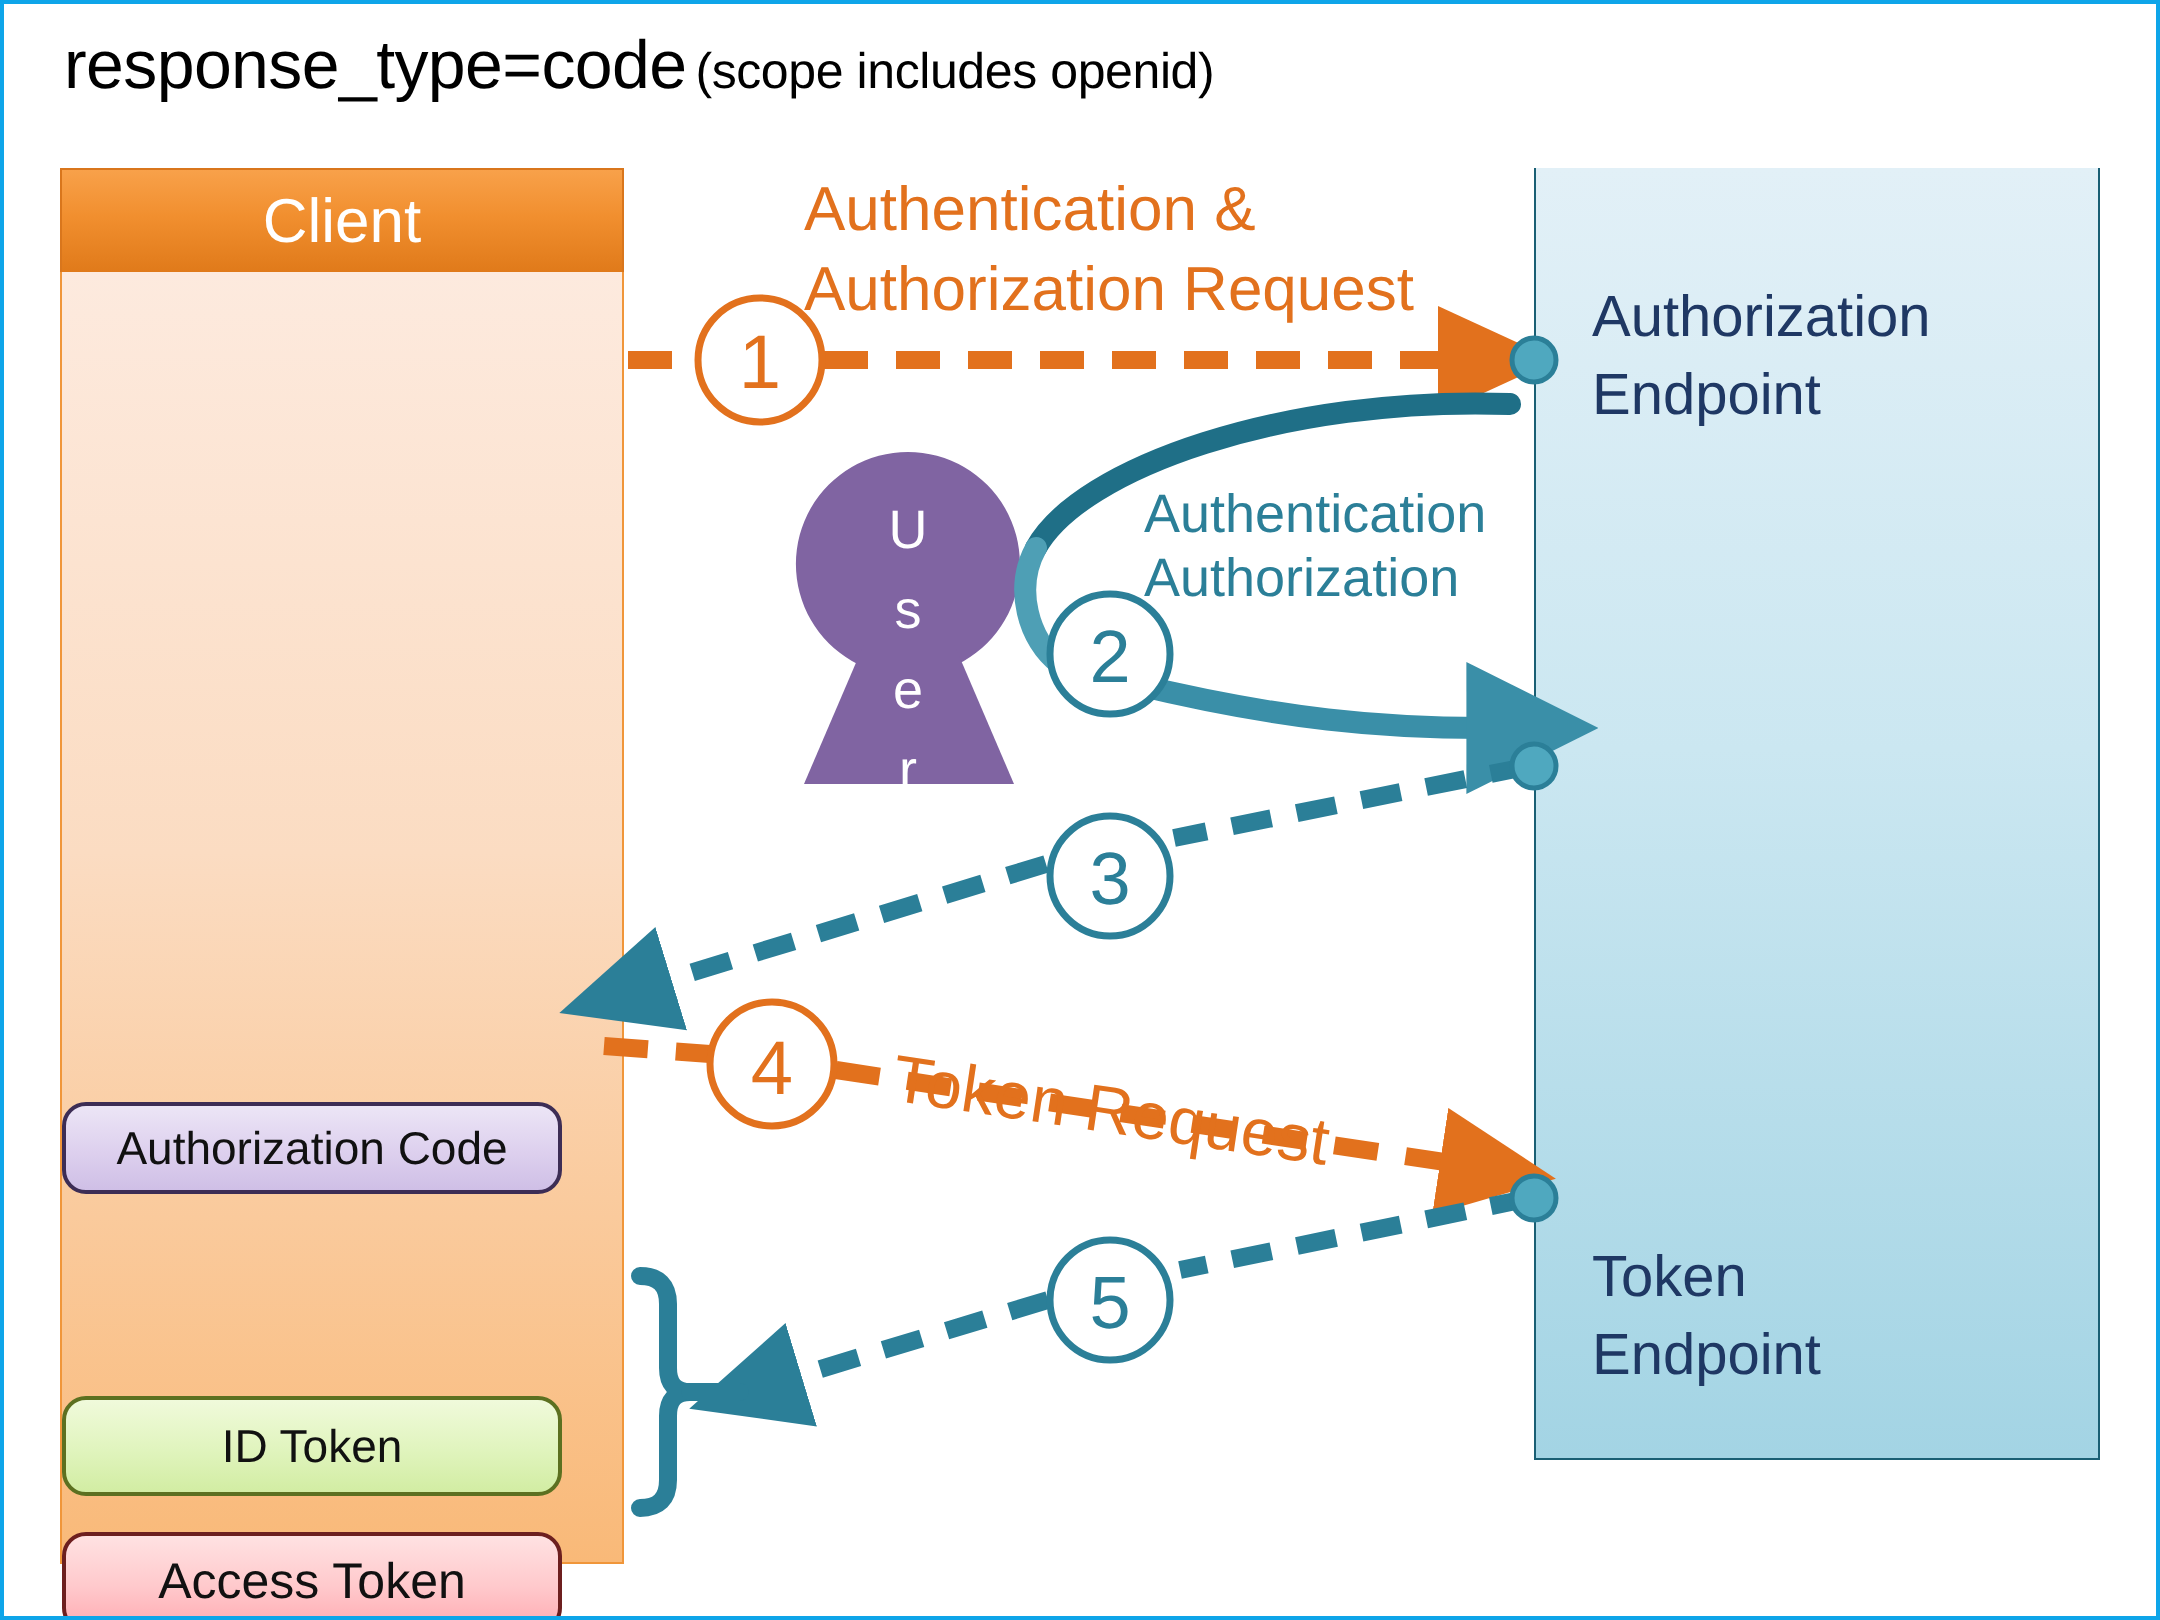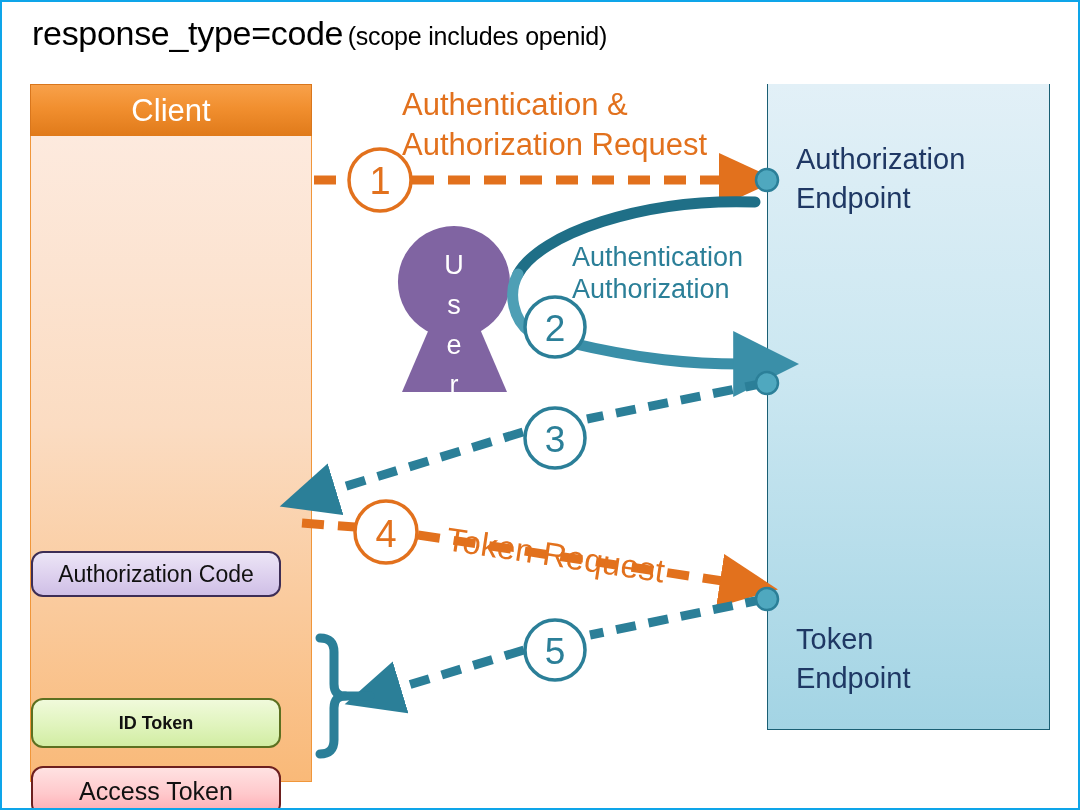--- a/index.html
+++ b/index.html
@@ -107,25 +107,24 @@
     line-height: 43px;
     font-size: 23px;
     color: #111111;
     background: linear-gradient(180deg, #ece5f6 0%, #ddd0ee 55%, #cfbfe6 100%);
     border: 2px solid #3d2d55;
   }
   #id-token-box {
     top: 562px;
     height: 50px;
     line-height: 47px;
-    font-size: 18px;
+    font-size: 23px;
     color: #111111;
     background: linear-gradient(180deg, #f0fadb 0%, #e0f4bd 55%, #d2eda3 100%);
     border: 2px solid #5c7020;
-    font-weight: bold;
   }
   #access-token-box {
     top: 630px;
     height: 50px;
     line-height: 47px;
     font-size: 25px;
     color: #111111;
     background: linear-gradient(180deg, #ffe2e2 0%, #ffc9cc 55%, #ffabb2 100%);
     border: 2px solid #6d1f1f;
   }

